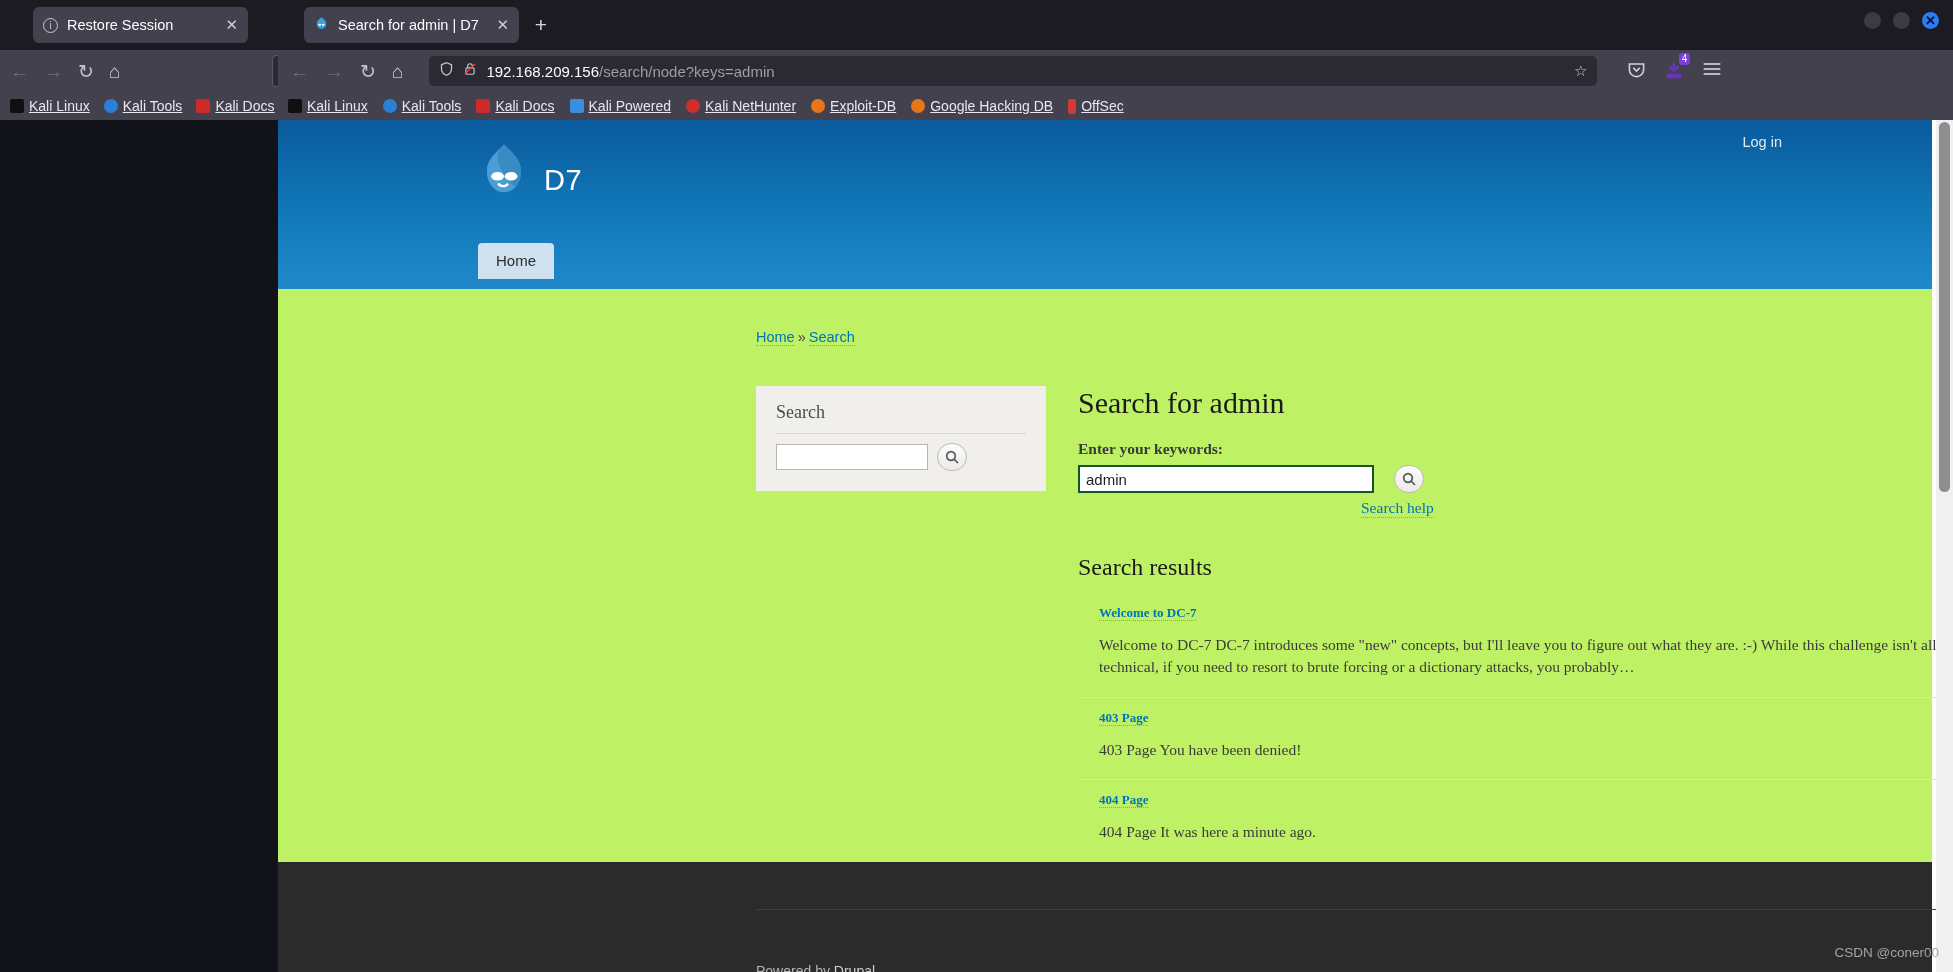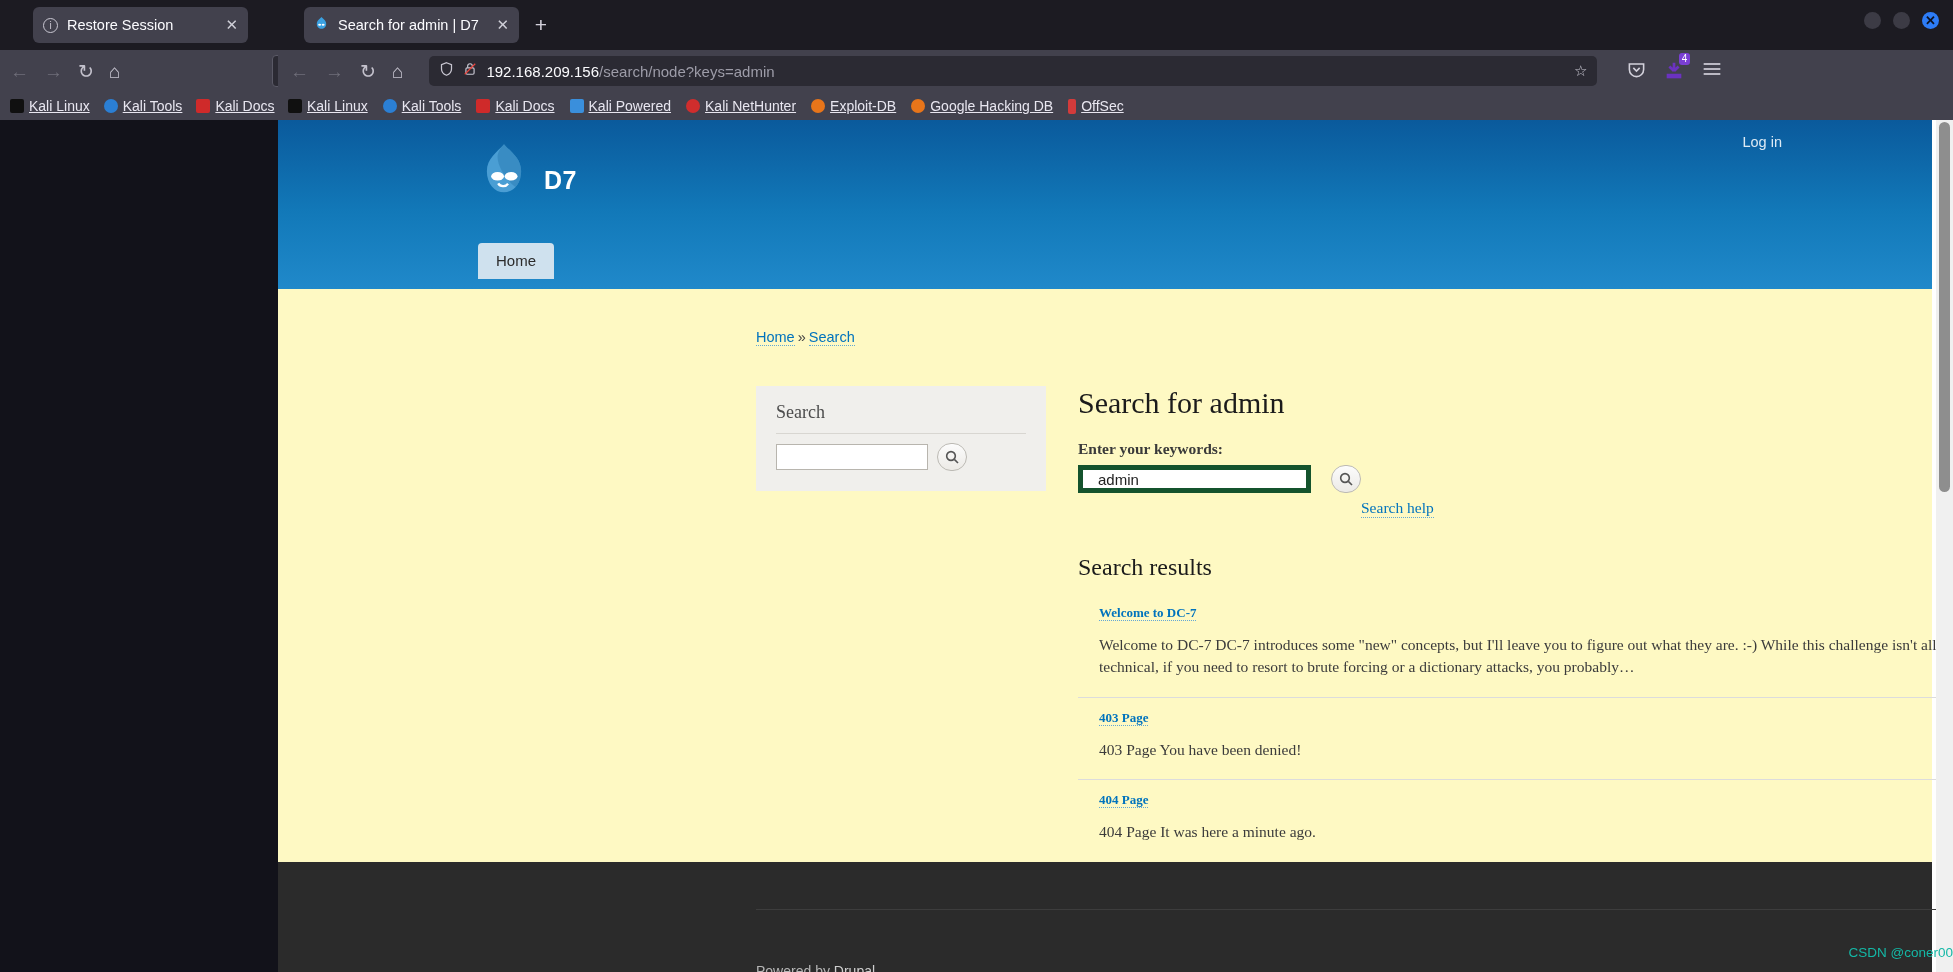--- a/index.html
+++ b/index.html
@@ -115,28 +115,28 @@
   }
   .d-header {
     position: relative; width: 1654px; height: 169px;
     background: linear-gradient(to bottom, #0a5a9c 0%, #1279b9 55%, #2089ca 100%);
   }
   .d-loginlink {
     position: absolute; right: 150px; top: 14px; color: #ddeaf5; font-size: 14.5px;
     text-decoration: none; cursor: pointer;
   }
   .d-brand { position: absolute; left: 200px; top: 22px; display: flex; align-items: center; gap: 14px; }
-  .d-sitename { color: #ffffff; font-size: 25px; font-weight: bold; letter-spacing: .5px; margin-top: 12px; }
+  .d-sitename { color: #ffffff; font-size: 29px; font-weight: normal; letter-spacing: .5px; margin-top: 12px; }
   .d-tabs { position: absolute; left: 200px; top: 123px; }
   .d-tab {
     display: inline-block; background: #cfe1ee; color: #2b2b2b;
     padding: 9px 18px 10px; font-size: 15px; border-radius: 4px 4px 0 0; cursor: pointer;
   }
 
-  .d-body { position: relative; background: #fef9c3; width: 1654px; min-height: 573px; }
+  .d-body { position: relative; background: #bef264; width: 1654px; min-height: 573px; }
   .breadcrumb {
     position: absolute; left: 478px; top: 40px; font-size: 14.5px; color: #555;
   }
   .breadcrumb a { color: #0073bd; text-decoration: none; border-bottom: 1px dotted #62a8d6; cursor: pointer; }
   .breadcrumb .sep { color: #444; margin: 0 3px; }
 
   .sidebar {
     position: absolute; left: 478px; top: 97px; width: 290px;
     background: #f0efec; padding: 16px 20px 20px;
   }
@@ -158,22 +158,22 @@
   }
 
   .main-col { position: absolute; left: 800px; top: 97px; width: 940px; }
   .main-col h1 {
     font-family: "Liberation Serif", serif; font-weight: normal;
     font-size: 30px; color: #1b1b1b; margin: 0 0 20px;
   }
   .kw-label { font-family: "Liberation Serif", serif; font-weight: bold; font-size: 15.5px; color: #3a3a3a; margin-bottom: 7px; }
   .kw-row { display: flex; align-items: center; gap: 20px; }
   .kw-row input {
-    width: 233px; height: 28px; border: 5px solid #14532d; background: #fff;
-    font-family: "Liberation Sans", sans-serif; font-size: 15px; padding: 0 15px; color: #222;
+    width: 296px; height: 28px; border: 2px solid #14532d; background: #fff;
+    font-family: "Liberation Sans", sans-serif; font-size: 15px; padding: 0 6px; color: #222;
   }
   .search-help {
     margin-top: 6px; margin-left: 283px; display: inline-block;
     font-family: "Liberation Serif", serif; font-size: 15.5px;
     color: #0073bd; text-decoration: none; border-bottom: 1px dotted #62a8d6; cursor: pointer;
   }
   .main-col h2.results-hd {
     font-family: "Liberation Serif", serif; font-weight: normal;
     font-size: 24px; color: #1b1b1b; margin: 36px 0 12px;
   }
@@ -199,21 +199,21 @@
 
   
   .pg-scrollbar {
     position: absolute; right: 0; top: 0; width: 17px; height: 852px; background: #f0f0f0;
   }
   .pg-scrollbar .thumb {
     position: absolute; left: 3px; top: 2px; width: 11px; height: 370px;
     background: #8e8e8e; border-radius: 6px;
   }
   .watermark {
-    position: absolute; right: 0; bottom: 12px; color: #14b8a6; font-size: 13.5px;
+    position: absolute; right: 14px; bottom: 12px; color: #a3a3a3; font-size: 13.5px;
   }
 </style>
 </head>
 <body>
 
 <div id="bg-window">
   <div class="bg-tabstrip">
     <div class="bg-tab">
       <span style="flex:none;width:15px;height:15px;border:1.5px solid #c9c7d2;border-radius:50%;display:inline-flex;align-items:center;justify-content:center;font-size:10px;color:#c9c7d2;">i</span>
       <span>Restore Session</span>

